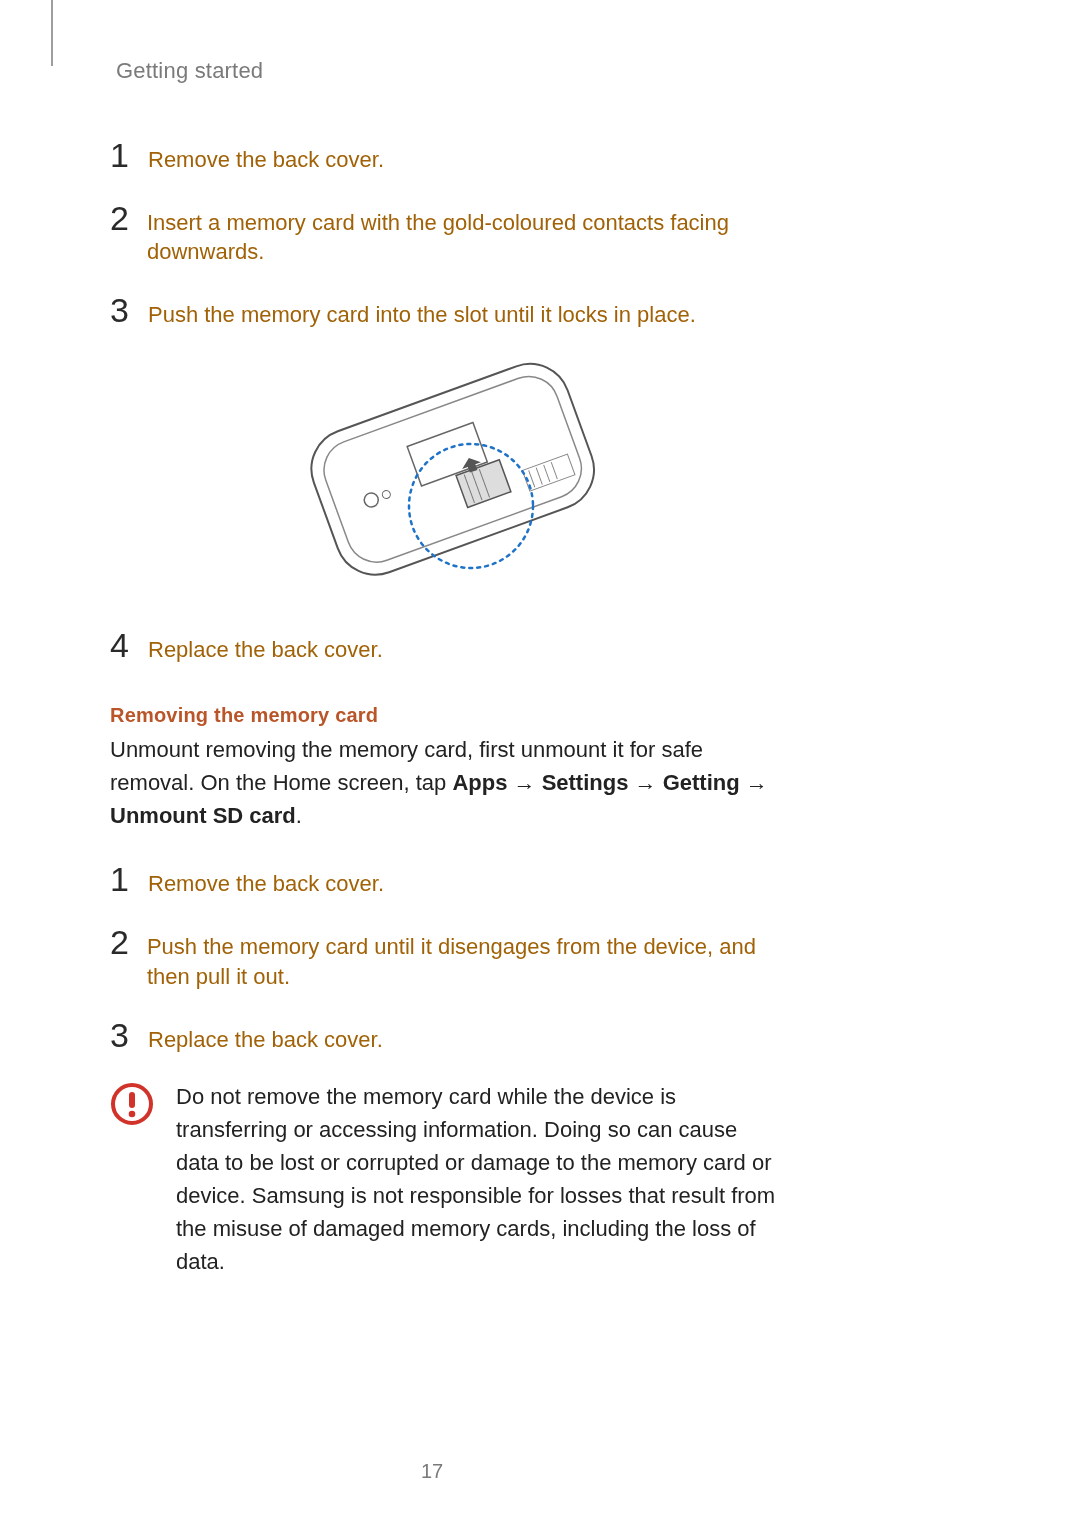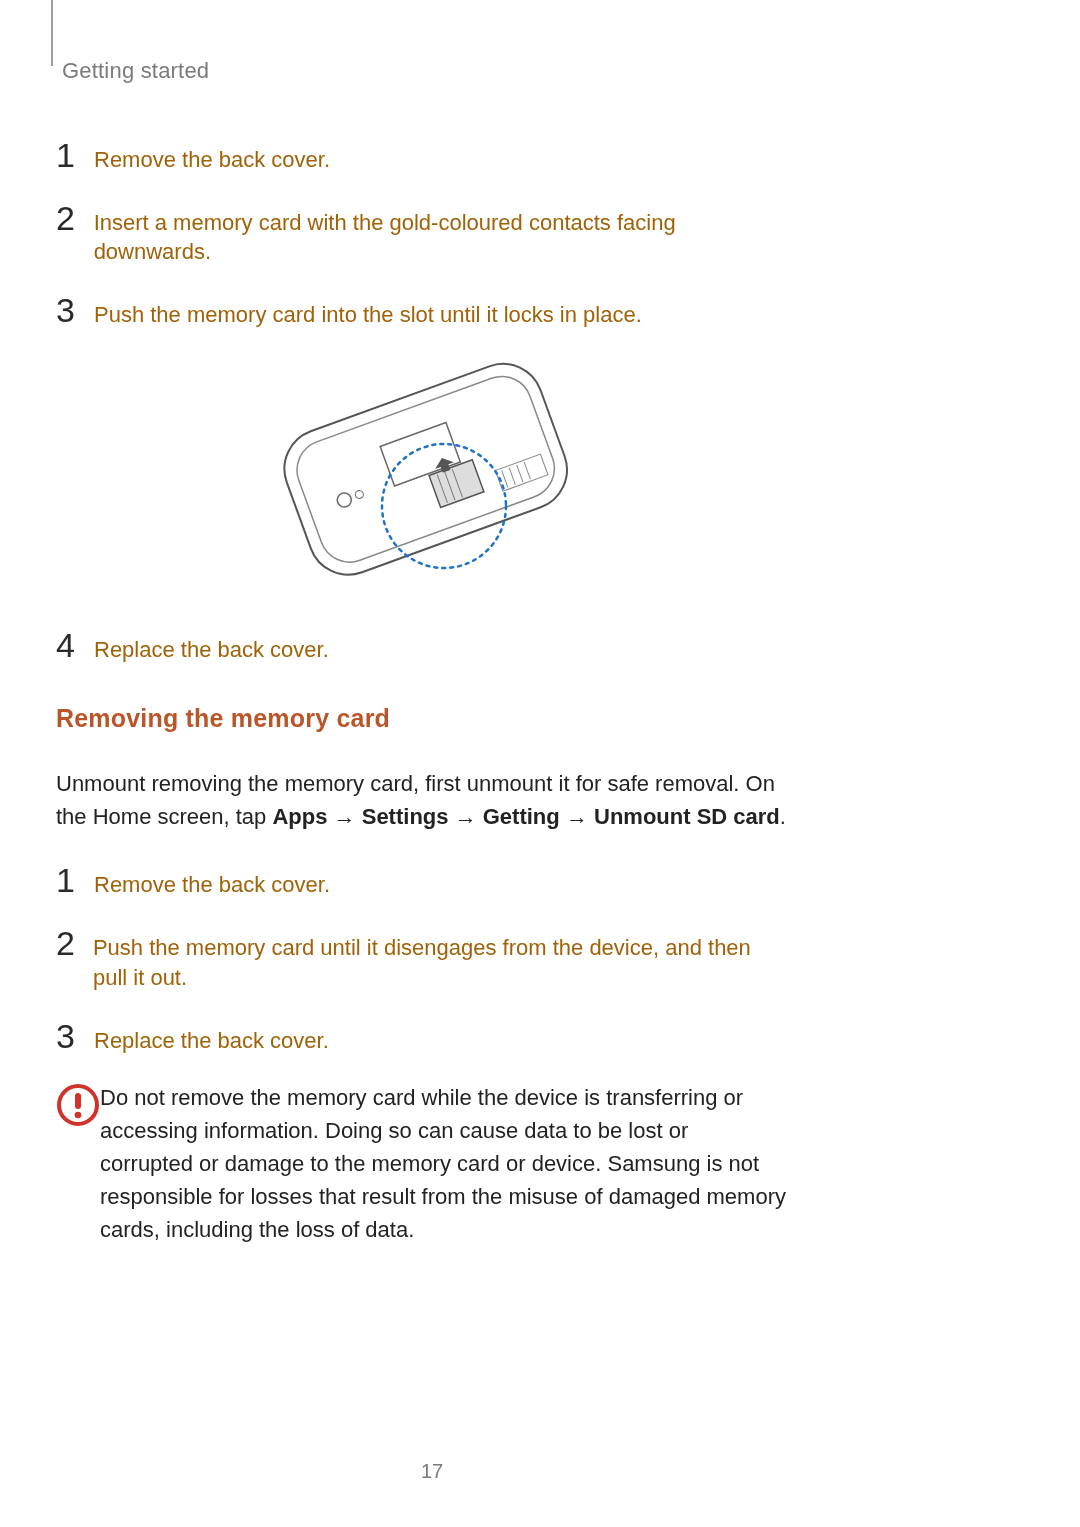--- a/index.html
+++ b/index.html
@@ -6,21 +6,21 @@
   html, body { width: 1080px; height: 1527px; }
   body {
     font-family: "Segoe UI", "Helvetica Neue", Arial, sans-serif;
     background: #fff;
     color: #231f20;
     position: relative;
   }
   .page {
     width: 856px;
     height: 1527px;
-    padding: 30px 70px 50px 56px;
+    padding: 30px 70px 50px 110px;
     position: relative;
   }
   .header-rule {
     position: absolute;
     left: 51px; top: 0;
     width: 2px; height: 66px;
     background: #9e9e9e;
   }
   .header-title {
     font-size: 22px;
@@ -52,36 +52,37 @@
     line-height: 1.35;
     color: #a16207;
   }
   .figure {
     width: 380px;
     height: 230px;
     margin: 8px auto 42px auto;
   }
   .figure svg { width: 100%; height: 100%; }
   .section-heading {
-    font-size: 25px;
+    font-size: 20px;
     font-weight: 700;
     color: #b95528;
     margin-top: 40px;
-    margin-bottom: 34px;
+    margin-bottom: 6px;
     letter-spacing: 0.2px;
   }
   .para {
     font-size: 22px;
     line-height: 1.5;
     color: #222;
     margin-bottom: 30px;
   }
   .b { font-weight: 700; }
   .callout {
     display: flex;
+    gap: 22px;
     margin-top: 6px;
   }
   .callout-icon {
     flex: 0 0 44px;
     height: 44px;
     margin-top: 2px;
   }
   .callout-text {
     font-size: 22px;
     line-height: 1.5;

